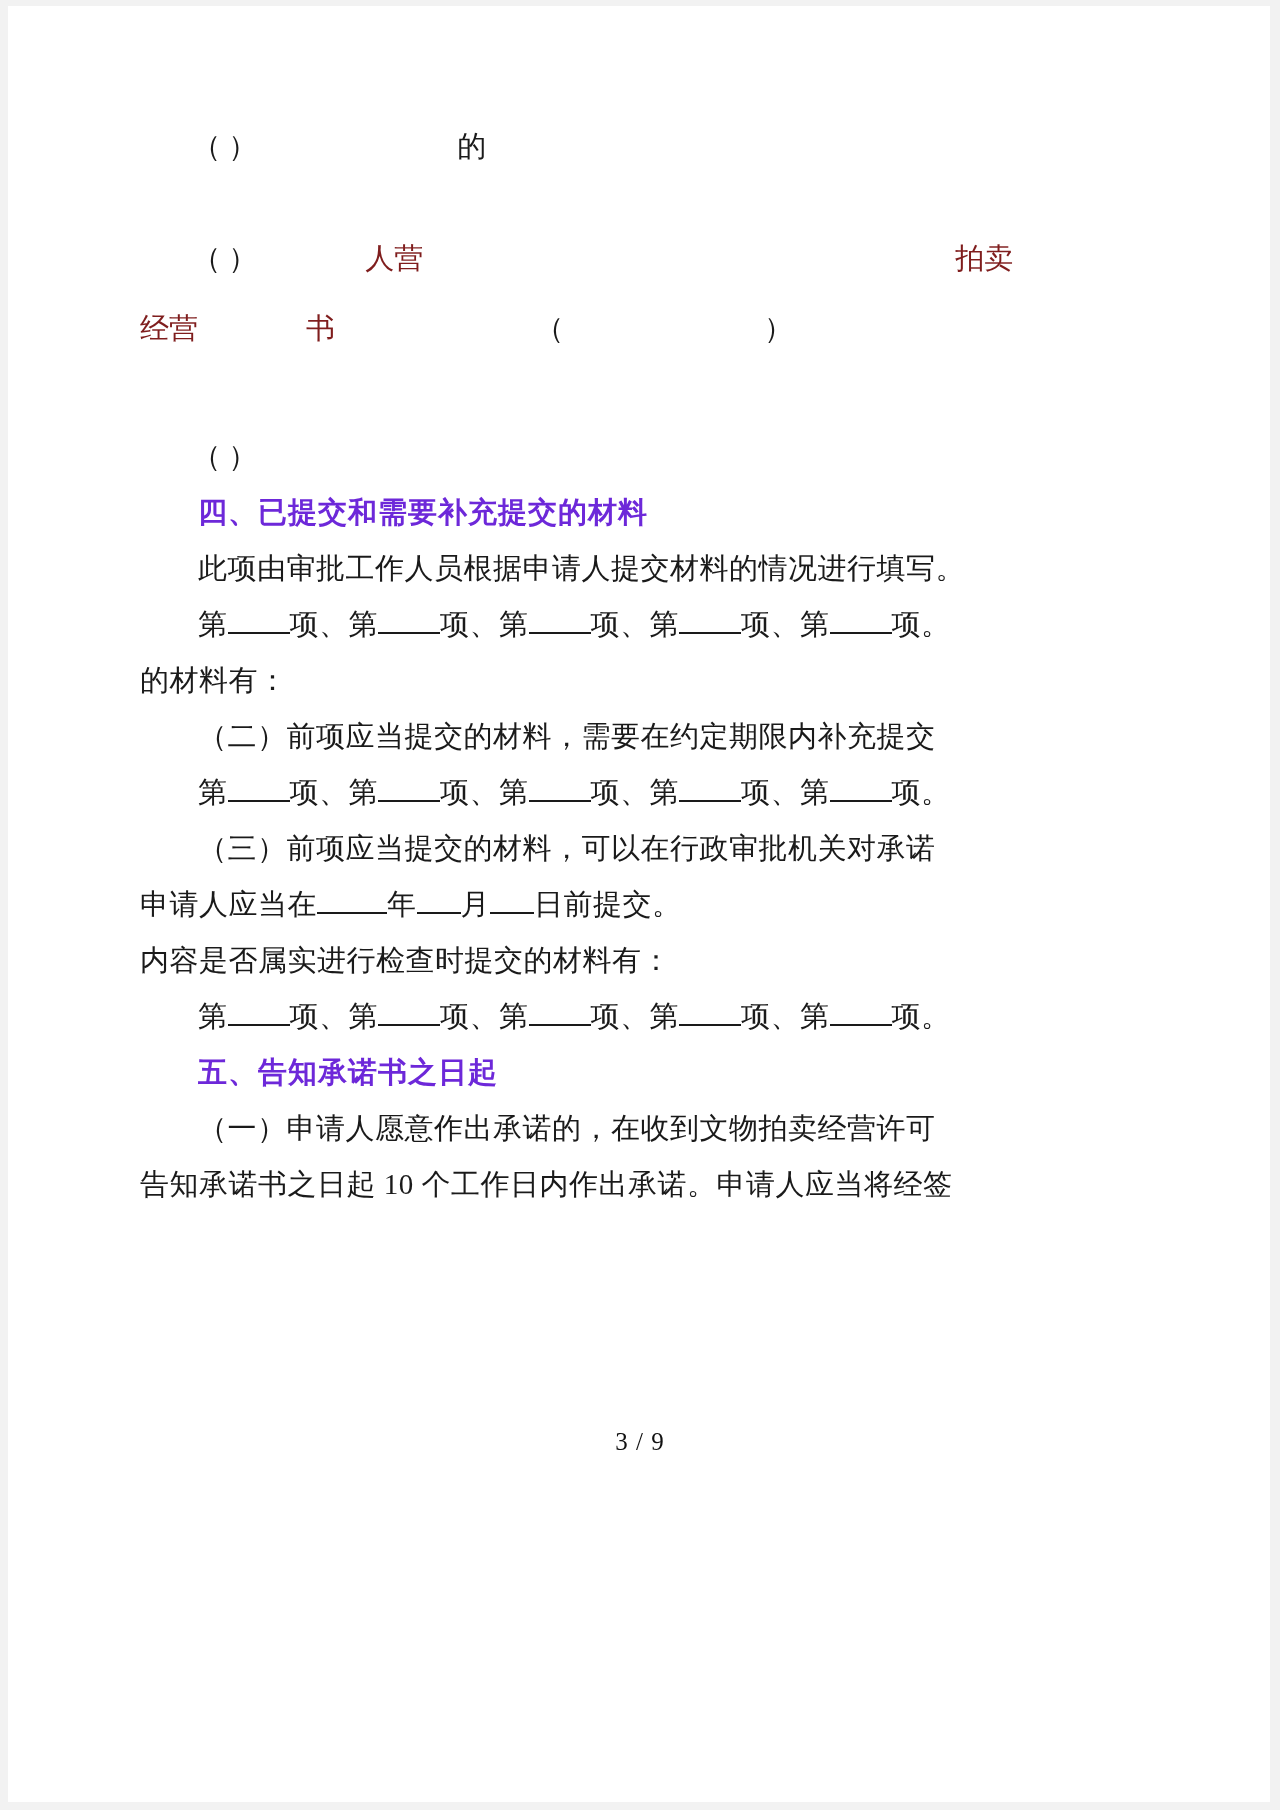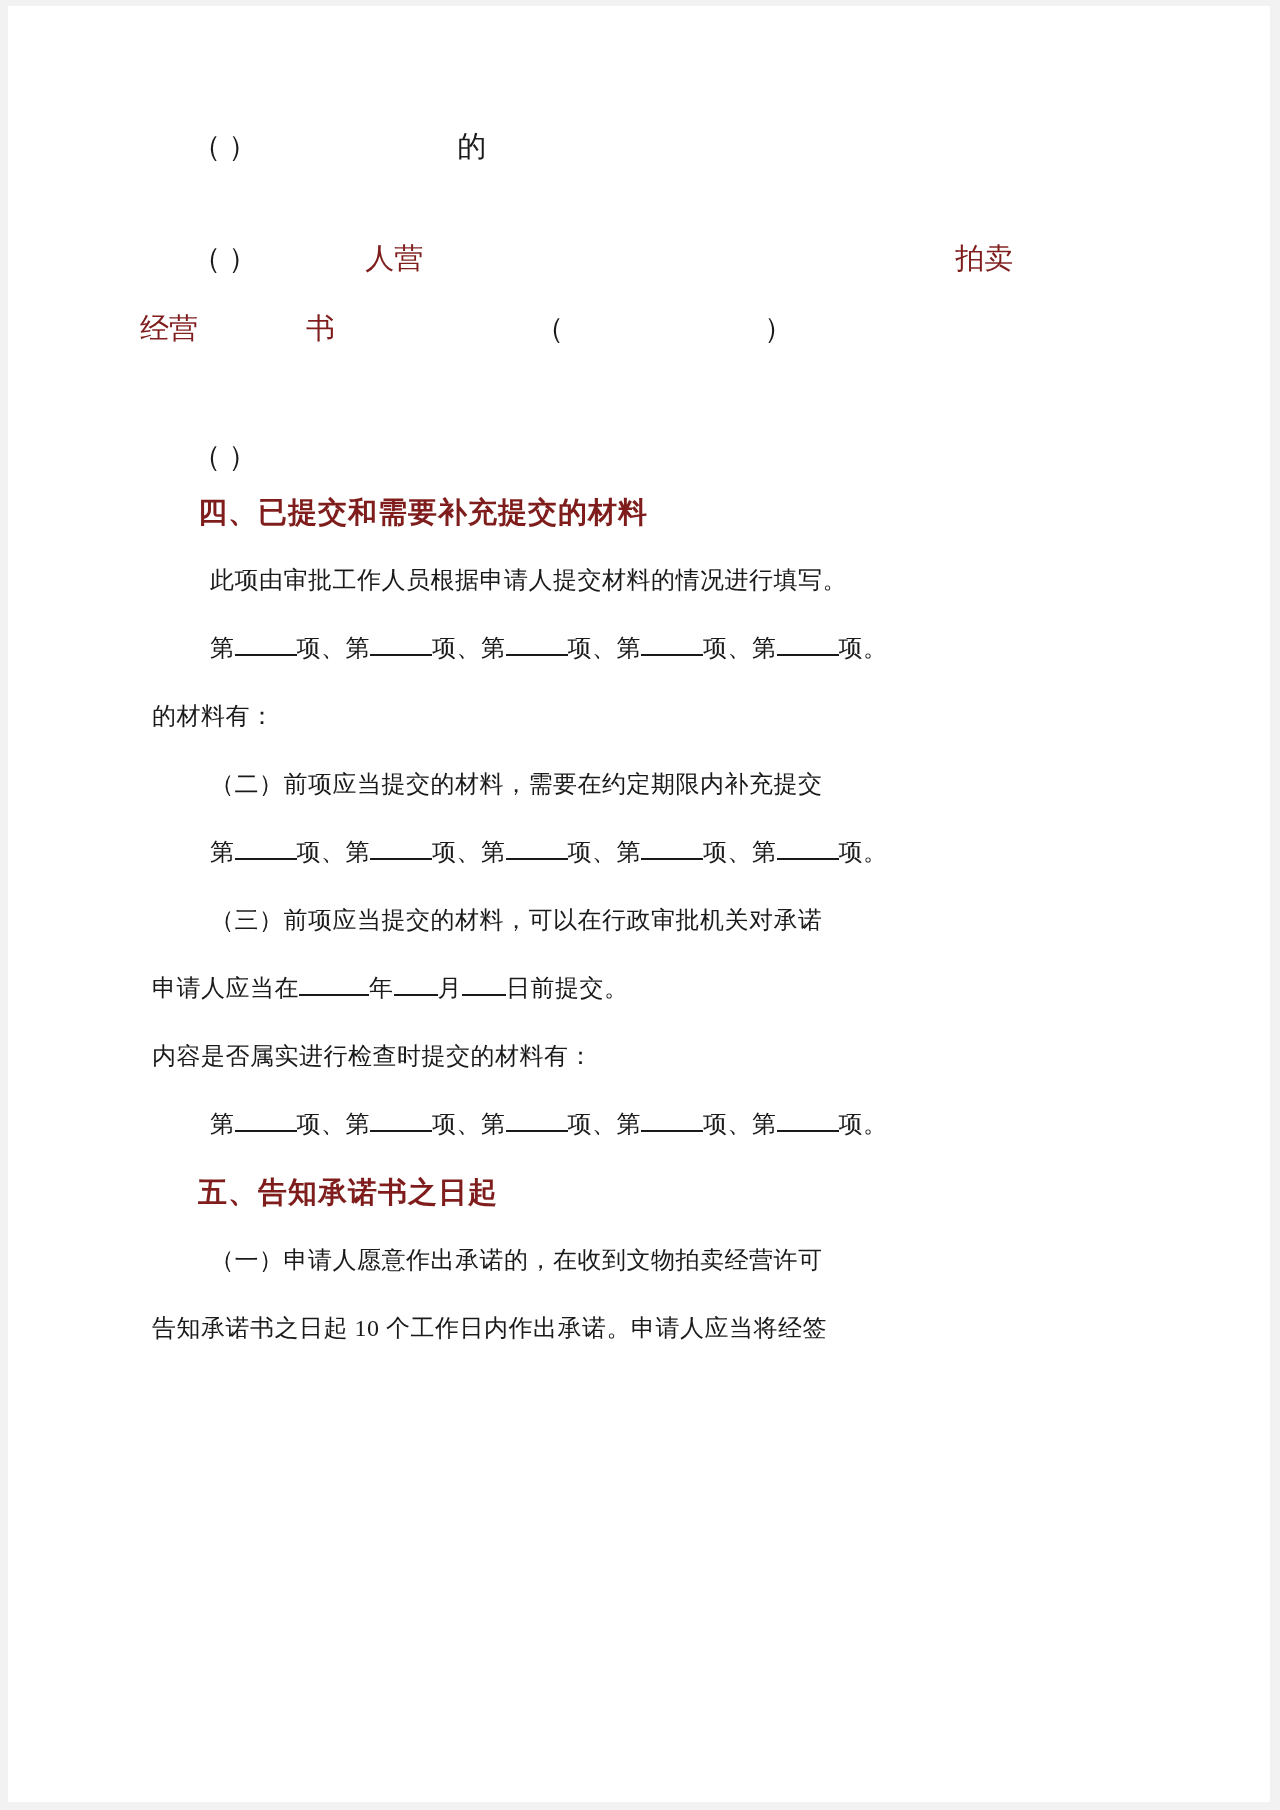--- a/index.html
+++ b/index.html
@@ -37,36 +37,36 @@
   .content {
     position: absolute;
     left: 140px;
     top: 118px;
     width: 845px;
   }
 
   
   .para {
     font-family: "Liberation Serif", "DejaVu Serif", serif;
-    font-size: 24px;
+    font-size: 29px;
     line-height: 56px;
     color: #1a1a1a;
     letter-spacing: 0.5px;
     white-space: pre-wrap;
-    margin: 12px;
+    margin: 0;
   }
   .para.indent { text-indent: 58px; }
 
   
   .heading {
     font-family: "Liberation Sans", "DejaVu Sans", sans-serif;
     font-size: 29px;
     font-weight: bold;
     line-height: 56px;
-    color: #7f1d1d;
+    color: #6d28d9;
     letter-spacing: 1px;
     text-indent: 58px;
     margin: 0;
   }
 
   
   .fill-row {
     font-family: "Liberation Serif", "DejaVu Serif", serif;
     font-size: 29px;
     line-height: 56px;
@@ -154,14 +154,15 @@
 
     <div class="para indent"><span>第</span><span class="blankline bl-1"></span><span>项、</span><span>第</span><span class="blankline bl-1"></span><span>项、</span><span>第</span><span class="blankline bl-1"></span><span>项、</span><span>第</span><span class="blankline bl-1"></span><span>项、</span><span>第</span><span class="blankline bl-1"></span><span>项。</span></div>
 
     <div class="heading">五、告知承诺书之日起</div>
 
     <div class="para indent">（一）申请人愿意作出承诺的，在收到文物拍卖经营许可</div>
     <div class="para">告知承诺书之日起 10 个工作日内作出承诺。申请人应当将经签</div>
 
   </div>
 
+  <div class="page-number">3 / 9</div>
 
 </div>
 
 </body></html>

